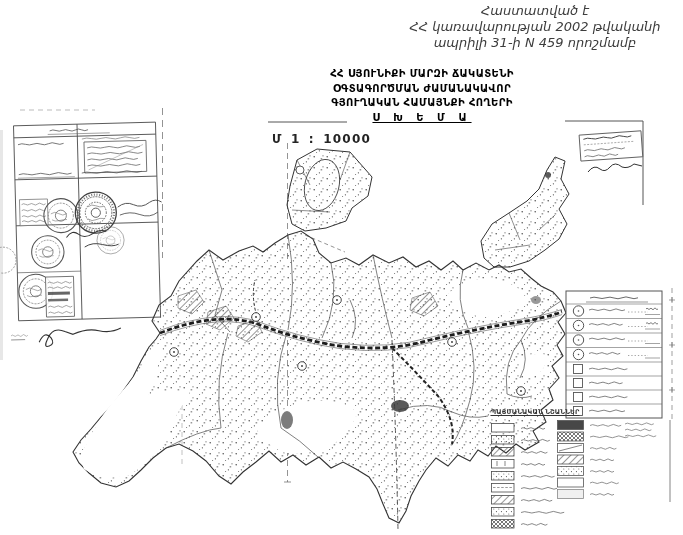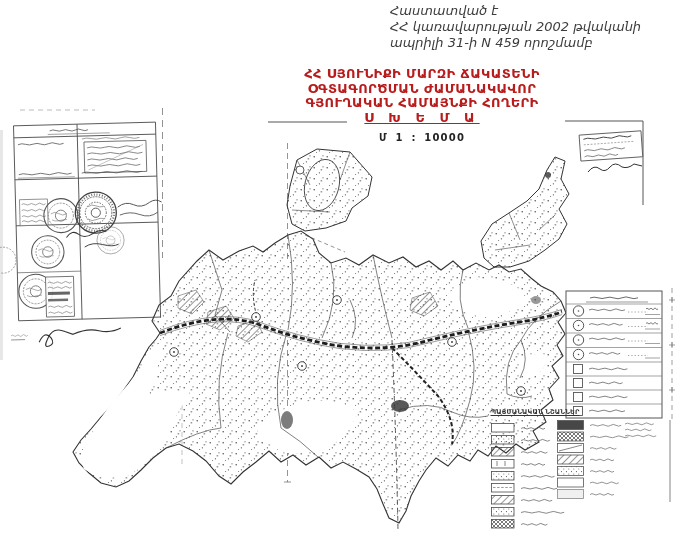--- a/index.html
+++ b/index.html
@@ -1,26 +1,26 @@
 <!DOCTYPE html>
 <html><head>
 <meta charset="utf-8">
 <style>
   html,body{margin:0;padding:0;background:#e9e9e9;}
   .sheet{position:relative;width:683px;height:535px;background:#ffffff;overflow:hidden;
          font-family:"DejaVu Sans",sans-serif;color:#2b2b2b;}
   .sheet svg{position:absolute;left:0;top:0;}
   .txt{position:absolute;}
-  .approval{left:390px;top:3px;width:290px;font-style:italic;
+  .approval{left:390px;top:3px;width:290px;text-align:center;font-style:italic;
             font-size:13px;line-height:16px;color:#3d3d3d;}
   .title-block{left:272px;top:67px;width:300px;text-align:center;font-weight:bold;
-               font-size:13px;line-height:14.5px;letter-spacing:.4px;color:#b91c1c;}
+               font-size:10px;line-height:14.5px;letter-spacing:.4px;color:#000000;}
   .title-block .sp{letter-spacing:5px;text-decoration:underline;}
-  .scale{left:272px;top:132px;width:300px;text-align:center;font-weight:bold;
-         font-size:10px;letter-spacing:1.2px;word-spacing:3px;color:#242424;}
+  .scale{left:272px;top:132px;width:300px;text-align:left;font-weight:bold;
+         font-size:12px;letter-spacing:1.2px;word-spacing:3px;color:#242424;}
   .legend-title{left:489px;top:408px;width:92px;text-align:center;font-weight:bold;
                 font-size:6.5px;letter-spacing:.2px;color:#333;text-decoration:underline;}
 </style>
 </head>
 <body>
 
 <div class="sheet">
 
   <svg width="683" height="535" viewBox="0 0 683 535">
     <defs>

